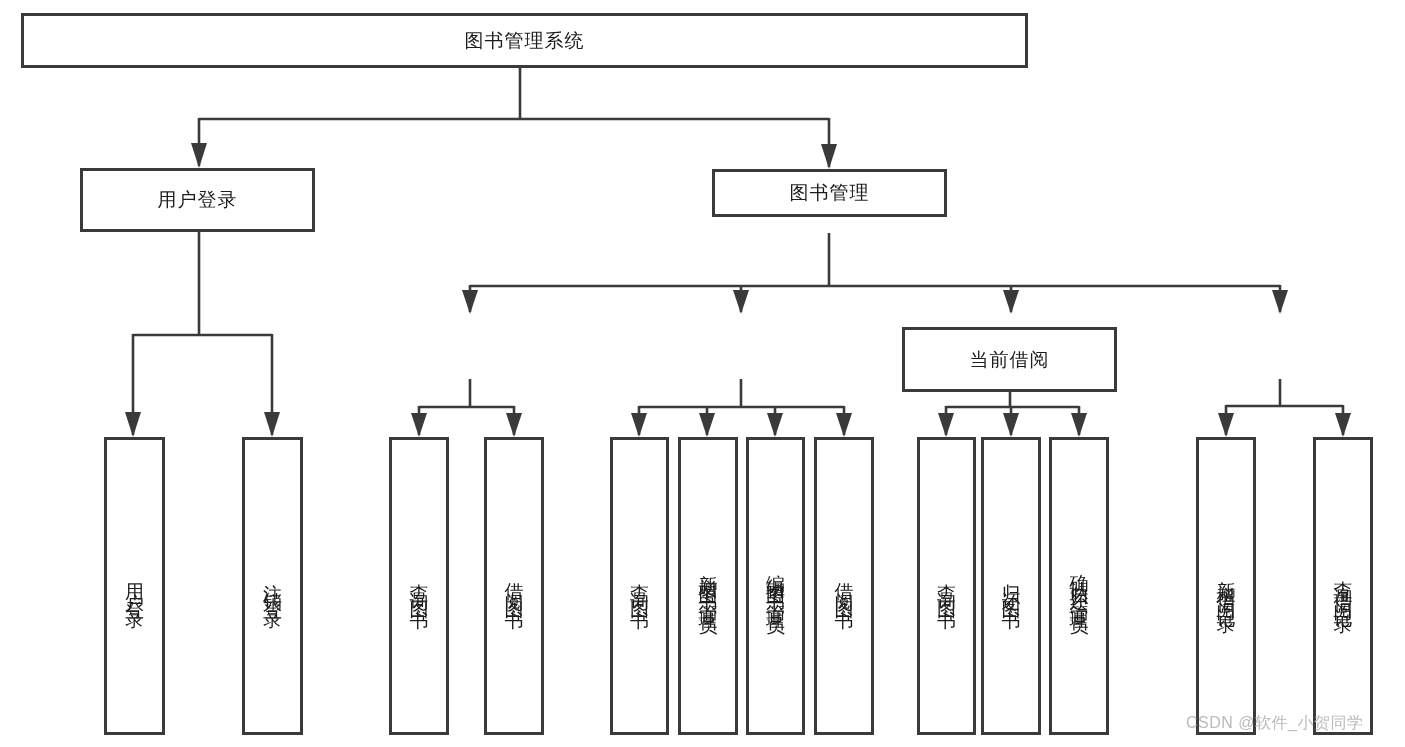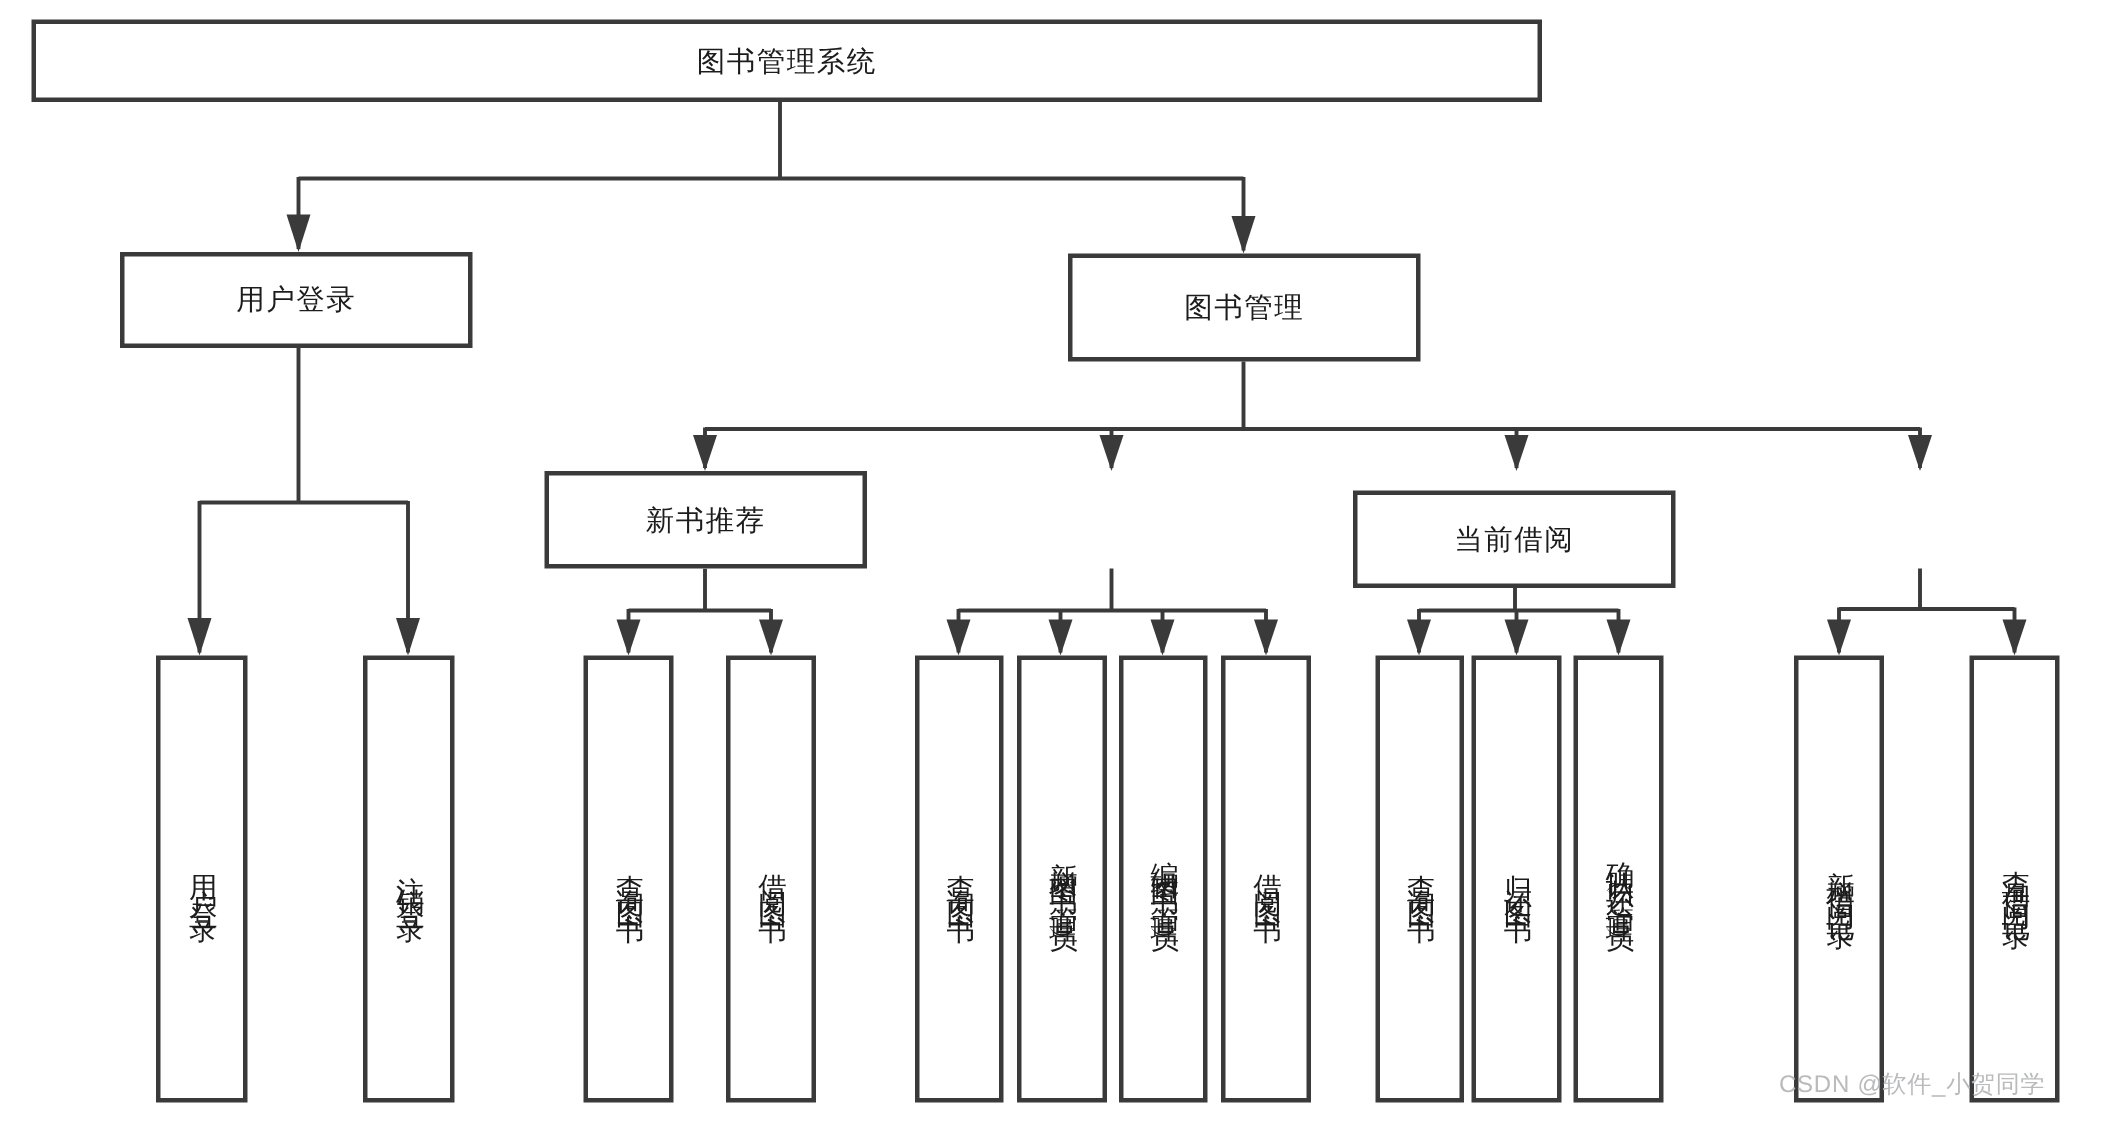--- a/index.html
+++ b/index.html
@@ -113,27 +113,24 @@
     </g>
   </svg>
 
   <div class="box" style="left:21px;top:13px;width:1007px;height:55px">
     <span class="h-label">图书管理系统</span>
   </div>
 
   <div class="box" style="left:80px;top:168px;width:235px;height:64px">
     <span class="h-label">用户登录</span>
   </div>
-  <div class="box" style="left:712px;top:169px;width:235px;height:72px">
+  <div class="box" style="left:712px;top:169px;width:235px;height:48px">
     <span class="h-label">图书管理</span>
   </div>
 
-  <div class="box" style="left:363px;top:314px;width:215px;height:65px">
-    <span class="h-label">新书推荐</span>
-  </div>
   <div class="box" style="left:902px;top:327px;width:215px;height:65px">
     <span class="h-label">当前借阅</span>
   </div>
 
   <div class="box" style="left:104px;top:437px;width:61px;height:298px">
     <span class="v-label">用户登录</span>
   </div>
   <div class="box" style="left:242px;top:437px;width:61px;height:298px">
     <span class="v-label">注销登录</span>
   </div>

